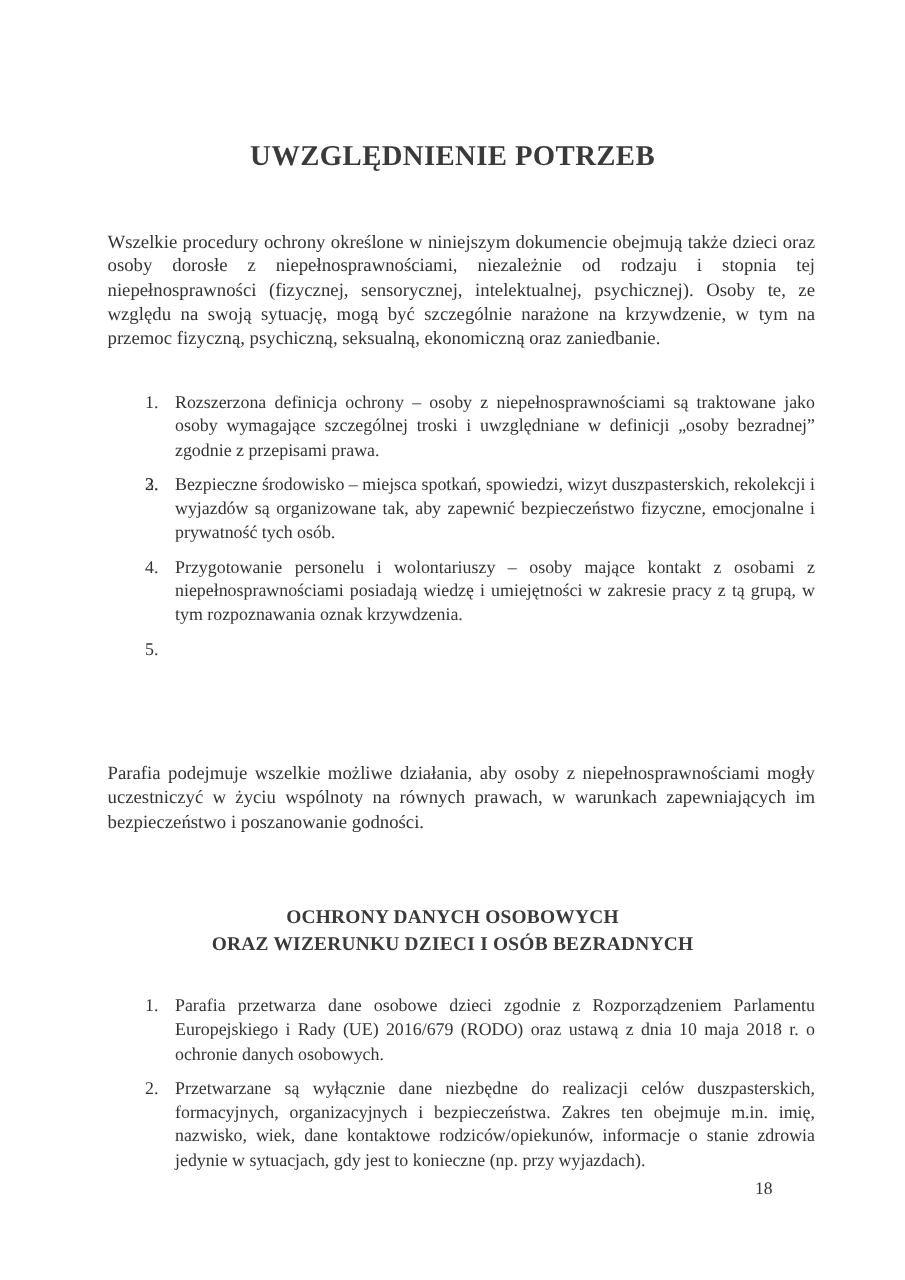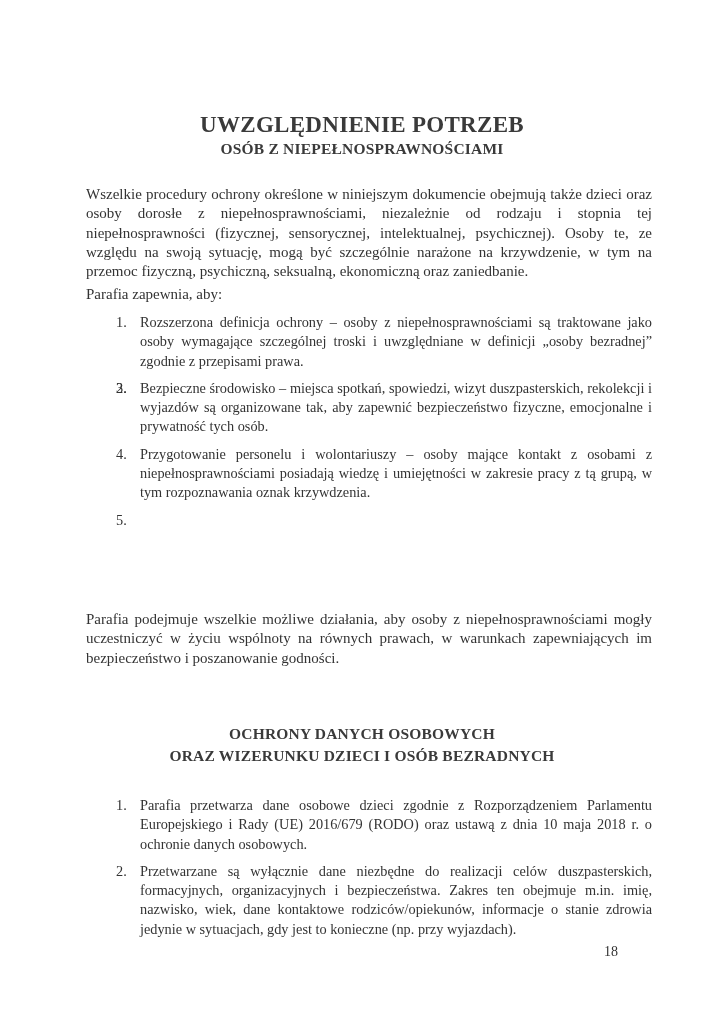--- a/index.html
+++ b/index.html
@@ -17,24 +17,22 @@
            text-align: justify; margin-bottom: 8px; }
   .ol li .num { position: absolute; left: 30px; top: 0; }
   .pagenum { position: absolute; left: 604px; top: 944px; font-size: 14px; color: #333; }
 </style>
 </head>
 <body>
 
 <div class="page">
 
   <div class="h1" style="top:112px;">UWZGLĘDNIENIE POTRZEB</div>
-  <div class="h2" style="top:140px;">OSÓB Z NIEPEŁNOSPRAWNOŚCIAMI</div>
 
   <div class="para" style="top:185px;">Wszelkie procedury ochrony określone w niniejszym dokumencie obejmują także dzieci oraz osoby dorosłe z niepełnosprawnościami, niezależnie od rodzaju i stopnia tej niepełnosprawności (fizycznej, sensorycznej, intelektualnej, psychicznej). Osoby te, ze względu na swoją sytuację, mogą być szczególnie narażone na krzywdzenie, w tym na przemoc fizyczną, psychiczną, seksualną, ekonomiczną oraz zaniedbanie.</div>
-  <div class="para" style="top:285px;">Parafia zapewnia, aby:</div>
 
   <ol class="ol" style="top:313px;">
     <li><span class="num">1.</span><span>Rozszerzona definicja ochrony – osoby z niepełnosprawnościami są traktowane jako osoby wymagające szczególnej troski i uwzględniane w definicji „osoby bezradnej” zgodnie z przepisami prawa.</span></li>
     <li><span class="num">2.</span></li>
     <li><span class="num">3.</span><span>Bezpieczne środowisko – miejsca spotkań, spowiedzi, wizyt duszpasterskich, rekolekcji i wyjazdów są organizowane tak, aby zapewnić bezpieczeństwo fizyczne, emocjonalne i prywatność tych osób.</span></li>
     <li><span class="num">4.</span><span>Przygotowanie personelu i wolontariuszy – osoby mające kontakt z osobami z niepełnosprawnościami posiadają wiedzę i umiejętności w zakresie pracy z tą grupą, w tym rozpoznawania oznak krzywdzenia.</span></li>
     <li><span class="num">5.</span></li>
   </ol>
 
   <div class="para" style="top:589px;margin-top:21px;">Parafia podejmuje wszelkie możliwe działania, aby osoby z niepełnosprawnościami mogły uczestniczyć w życiu wspólnoty na równych prawach, w warunkach zapewniających im bezpieczeństwo i poszanowanie godności.</div>

